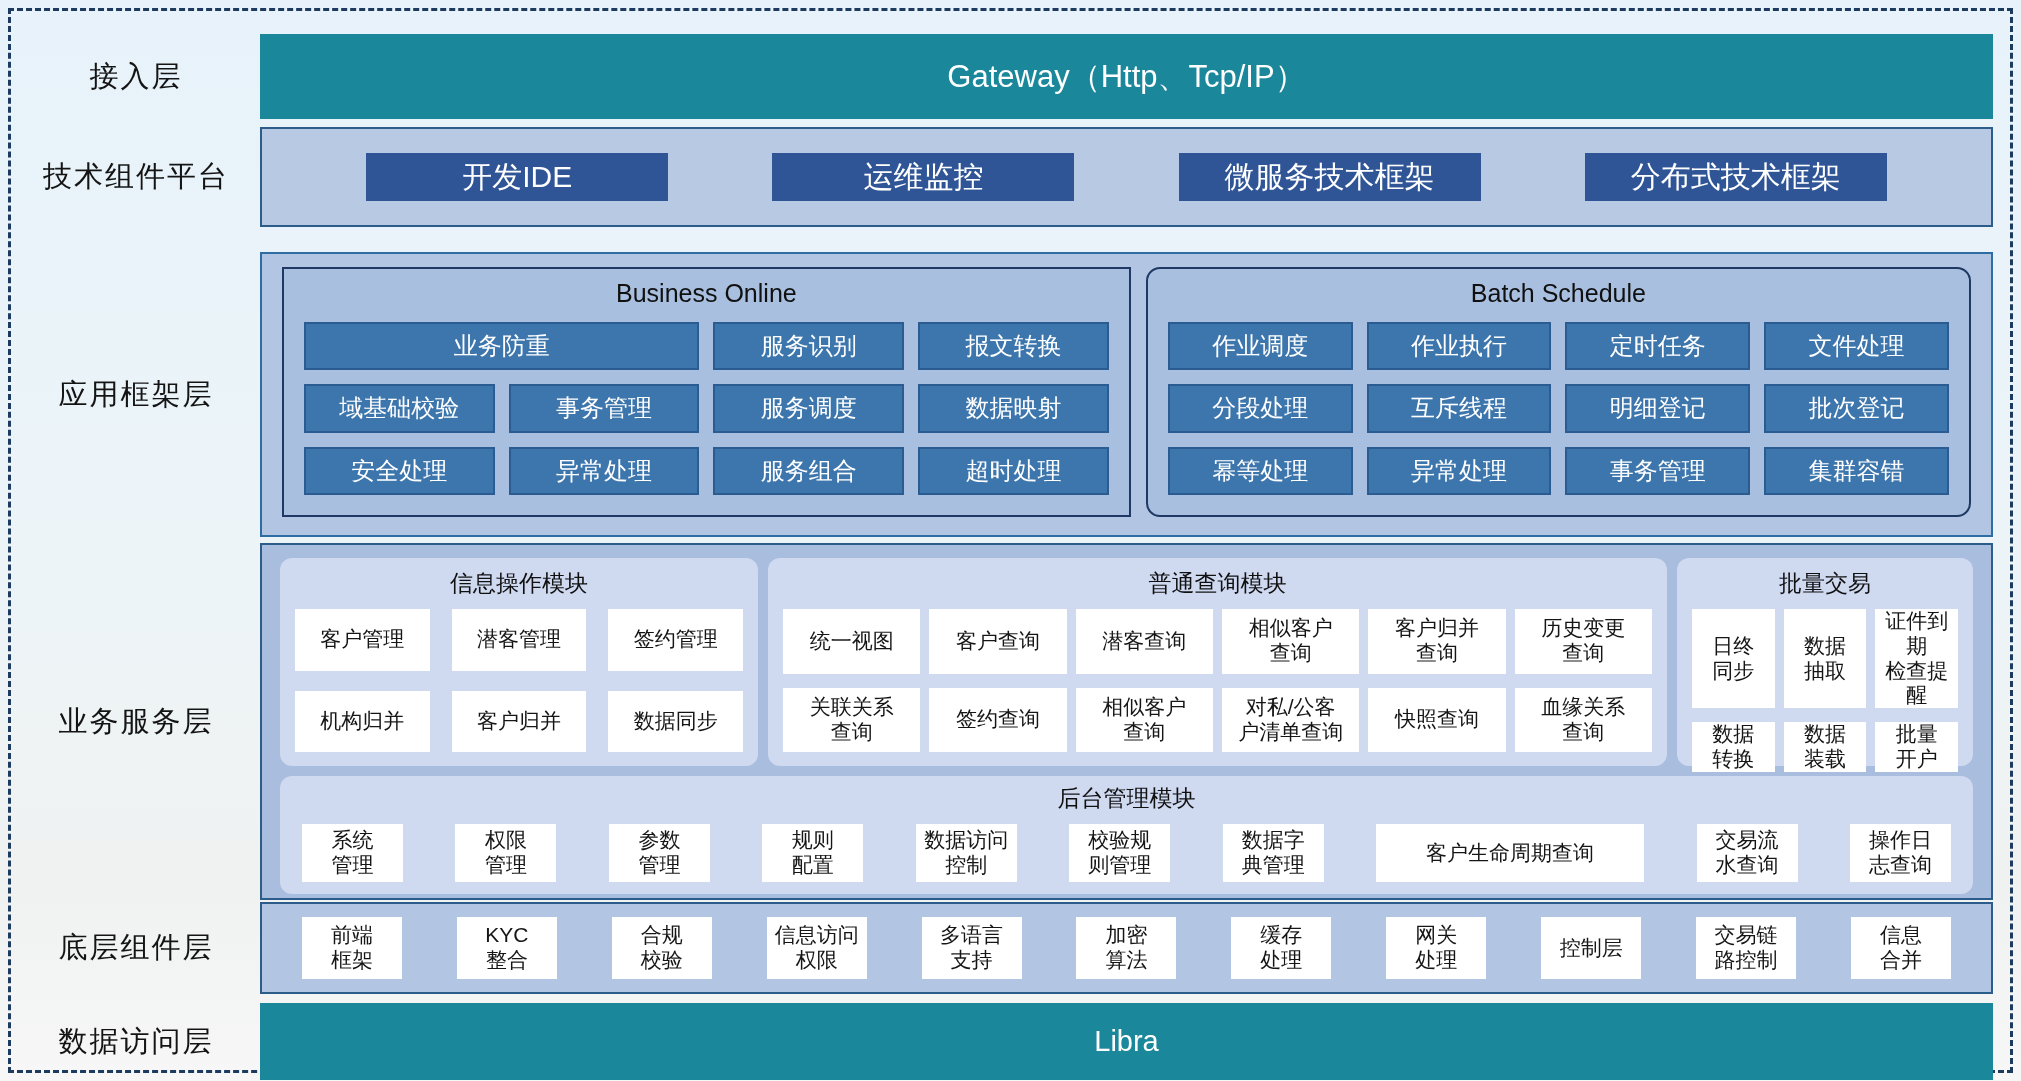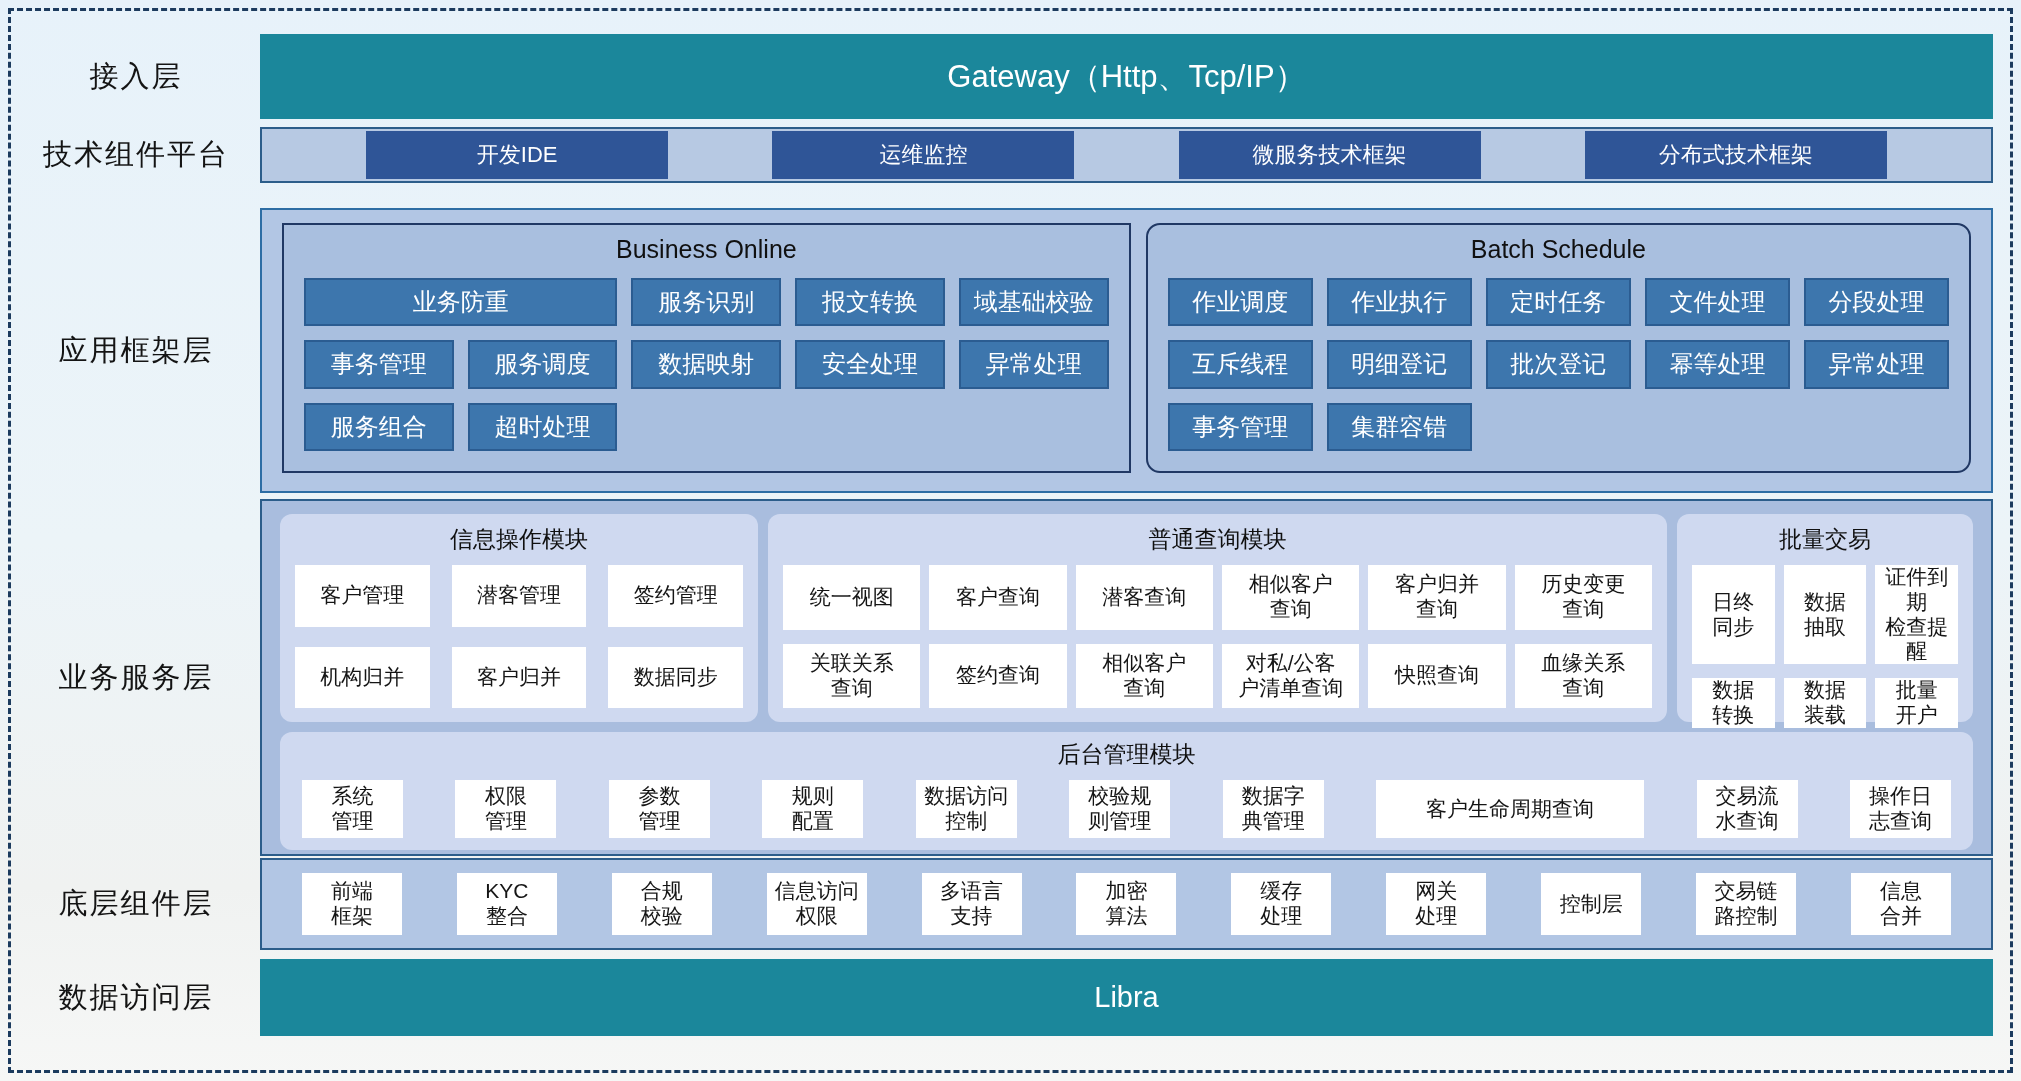--- a/index.html
+++ b/index.html
@@ -20,44 +20,44 @@
   .content { flex:1; box-sizing:border-box; }
 
   
   .row-access { margin-top:24px; height:85px; }
   .bar-teal {
     height:100%; background:#1b879b; color:#ffffff; display:flex;
     align-items:center; justify-content:center; font-size:31px;
   }
 
   
-  .row-tech { margin-top:8px; height:56px; }
+  .row-tech { margin-top:8px; height:100px; }
   .tech-box {
     height:100%; background:#b7c9e3; border:2px solid #2c5d8a; box-sizing:border-box;
     display:flex; align-items:center; justify-content:space-evenly;
   }
   .btn-navy {
     width:302px; height:48px; background:#2f5597; color:#ffffff;
-    display:flex; align-items:center; justify-content:center; font-size:22px;
+    display:flex; align-items:center; justify-content:center; font-size:30px;
   }
 
   
   .row-framework { margin-top:25px; height:285px; }
   .framework-box {
     height:100%; background:#b2c6e4; border:2px solid #2d6da4; box-sizing:border-box;
     display:flex; gap:15px; padding:13px 20px 18px 20px;
   }
   .group-box {
     background:#a9bfdf; border:2px solid #203864; box-sizing:border-box;
     padding:8px 20px 20px 20px; display:flex; flex-direction:column;
   }
   .group-bo { flex:1.03; }
   .group-bs { flex:1;border-radius:14px; }
   .group-title { text-align:center; font-size:25px; color:#101010; margin:2px 0 14px 0; }
-  .group-grid { display:grid; grid-template-columns:repeat(5,1fr); gap:14px; flex:1; }
+  .group-grid { display:grid; grid-template-columns:repeat(4,1fr); gap:14px; flex:1; }
   .btn-steel {
     background:#3d76ad; border:2px solid #2b5c91; box-sizing:border-box; color:#ffffff;
     display:flex; align-items:center; justify-content:center; font-size:24px; min-height:44px;
   }
   .span2 { grid-column:span 2; }
 
   
   .row-service { margin-top:6px; height:357px; }
   .service-box {
     height:100%; background:#a9bdde; border:2px solid #2c5d8a; box-sizing:border-box;

